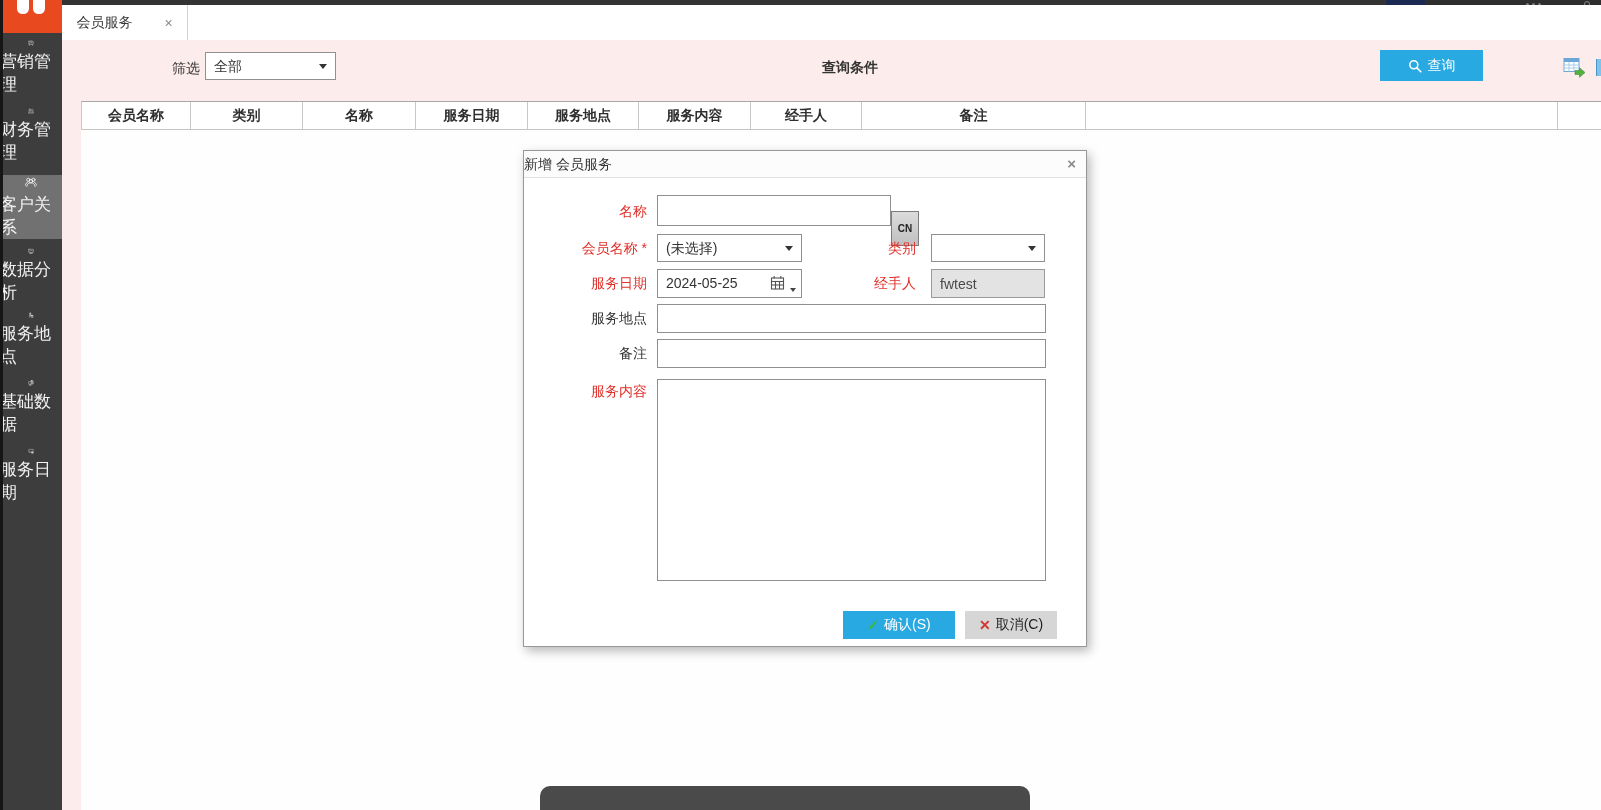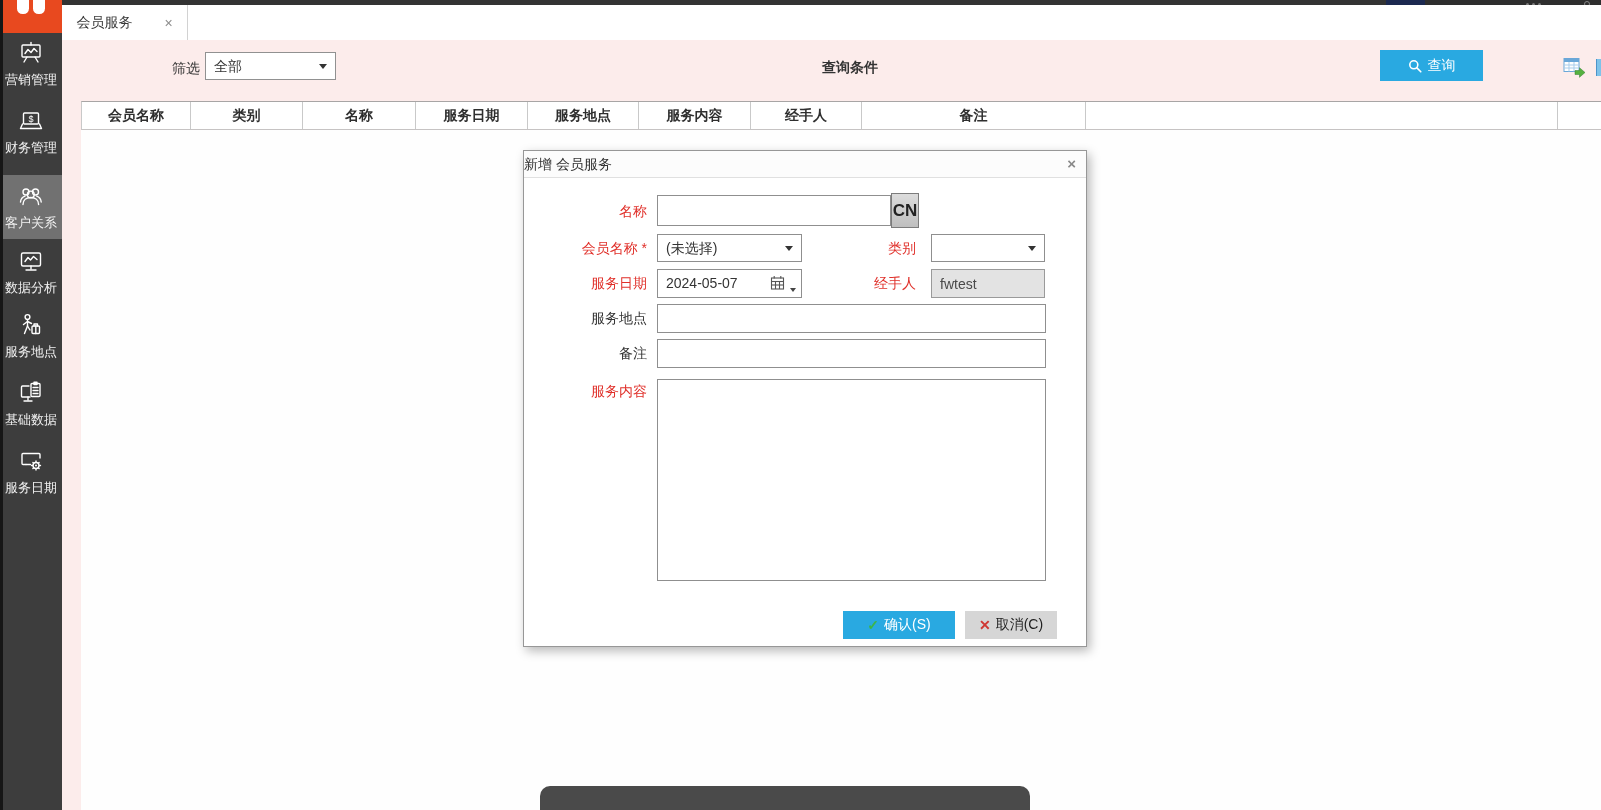--- a/index.html
+++ b/index.html
@@ -12,21 +12,21 @@
   .bg-strip-right .navy { position:absolute; left:0; top:0; width:39px; height:9px; background:#1c2950; }
   .bg-strip-right .dot { position:absolute; top:3px; width:3px; height:3px; border-radius:50%; background:#7d7d7d; }
   .bg-strip-right .ring { position:absolute; left:198px; top:1px; width:6px; height:6px; border:1px solid #8a8a8a; border-radius:50%; }
 
   
   .sidebar { position:absolute; left:0; top:0; width:62px; height:810px; background:#3d3d3d; }
   .left-edge { position:absolute; left:0; top:0; width:3px; height:810px; background:#161616; }
   .logo { position:absolute; left:0; top:0; width:62px; height:33px; background:#e8491f; overflow:hidden; }
   .logo svg { display:block; margin:0 auto; }
   .side-item { position:absolute; left:0; width:62px; height:56px; display:flex; flex-direction:column; align-items:center; justify-content:flex-start; gap:3px; cursor:pointer; }
-  .side-item .lab { font-size:13px; color:#f2f2f2; letter-spacing:0; }
+  .side-item .lab { font-size:17px; color:#f2f2f2; letter-spacing:0; }
   .side-item.selected { background:#717171; height:64px; justify-content:center; }
 
   
   .tabbar { position:absolute; left:62px; top:5px; width:1539px; height:35px; background:#fff; }
   .tab { position:absolute; left:0; top:0; width:126px; height:35px; border-right:1px solid #d2d2d2; display:flex; align-items:center; justify-content:center; gap:32px; font-size:14px; color:#3a3a3a; cursor:pointer; }
   .tab-close { color:#8c8c8c; font-size:14px; line-height:1; }
 
   
   .filter-region { position:absolute; left:62px; top:40px; width:1539px; height:61px; background:#fceceb; }
   .left-gutter { position:absolute; left:62px; top:101px; width:19px; height:709px; background:#fceceb; }
@@ -51,21 +51,21 @@
   .tbody { position:absolute; left:81px; top:130px; width:1520px; height:680px; background:#fefefe; }
 
   
   .modal { position:absolute; left:523px; top:150px; width:564px; height:497px; background:#fff; border:1px solid #979797; box-shadow:3px 4px 10px rgba(0,0,0,.28); }
   .modal-title { position:relative; height:27px; background:#fcfcfc; border-bottom:1px solid #e0e0e0; font-size:14px; color:#333; line-height:26px; }
   .modal-close { position:absolute; right:10px; top:0; line-height:26px; color:#8a8a8a; font-size:15px; font-weight:700; cursor:pointer; }
   .flabel { position:absolute; text-align:right; font-size:14px; line-height:28px; height:28px; }
   .red { color:#e0302a; }
   .dark { color:#333; }
   .tinput { position:absolute; border:1px solid #8f8f8f; background:#fff; font-size:14px; color:#333; padding:0 8px; outline:none; }
-  .ime-badge { position:absolute; left:367px; top:42px; width:28px; height:35px; background:linear-gradient(#dcdcdc,#bfbfbf); border:1px solid #7c7c7c; font-size:17px; font-weight:700; color:#222; display:flex; align-items:center; justify-content:center; cursor:pointer; }
+  .ime-badge { position:absolute; left:367px; top:60px; width:28px; height:35px; background:linear-gradient(#dcdcdc,#bfbfbf); border:1px solid #7c7c7c; font-size:10px; font-weight:700; color:#222; display:flex; align-items:center; justify-content:center; cursor:pointer; }
   .dcombo { position:absolute; background:#fff; border:1px solid #8f8f8f; font-size:14px; color:#333; cursor:pointer; }
   .dcombo .cv { position:absolute; left:8px; line-height:26px; }
   .date-ico { position:absolute; right:16px; top:5px; }
   .date-caret { position:absolute; right:5px; bottom:5px; width:0; height:0; border-left:3px solid transparent; border-right:3px solid transparent; border-top:4px solid #444; }
   .disabled-input { position:absolute; border:1px solid #9a9a9a; background:#e3e3e3; color:#4a4a4a; font-size:14px; padding:0 8px; }
   .dtextarea { position:absolute; left:133px; top:228px; width:389px; height:202px; border:1px solid #8f8f8f; resize:none; outline:none; font-size:14px; font-family:inherit; }
   .btn { position:absolute; top:460px; height:28px; border:none; display:flex; align-items:center; justify-content:center; gap:5px; font-size:14px; cursor:pointer; }
   .btn-confirm { left:319px; width:112px; background:#29a9e1; color:#fff; }
   .btn-confirm .g { color:#3db54a; font-weight:700; }
   .btn-cancel { left:441px; width:92px; background:#d6d6d6; color:#1f1f1f; }
@@ -252,21 +252,21 @@
       <span class="caret"></span>
     </div>
     <span class="flabel red" style="left:280px;width:112px;top:83px">类别</span>
     <div class="dcombo" style="left:407px;top:83px;width:114px;height:28px">
       <span class="cv"></span>
       <span class="caret"></span>
     </div>
 
     <span class="flabel red" style="left:0;width:123px;top:118px;line-height:29px">服务日期</span>
     <div class="dcombo" style="left:133px;top:118px;width:145px;height:29px">
-      <span class="cv" style="line-height:27px">2024-05-07</span>
+      <span class="cv" style="line-height:27px">2024-05-25</span>
       <svg class="date-ico" width="15" height="16" viewBox="0 0 15 16" fill="none" stroke="#555" stroke-width="1.1">
         <rect x="1.5" y="3" width="12" height="11"></rect>
         <line x1="1.5" y1="6.5" x2="13.5" y2="6.5"></line>
         <line x1="5.5" y1="6.5" x2="5.5" y2="14"></line>
         <line x1="9.5" y1="6.5" x2="9.5" y2="14"></line>
         <line x1="1.5" y1="10" x2="13.5" y2="10"></line>
         <line x1="4.2" y1="1" x2="4.2" y2="3.5"></line>
         <line x1="10.8" y1="1" x2="10.8" y2="3.5"></line>
       </svg>
       <span class="date-caret"></span>

